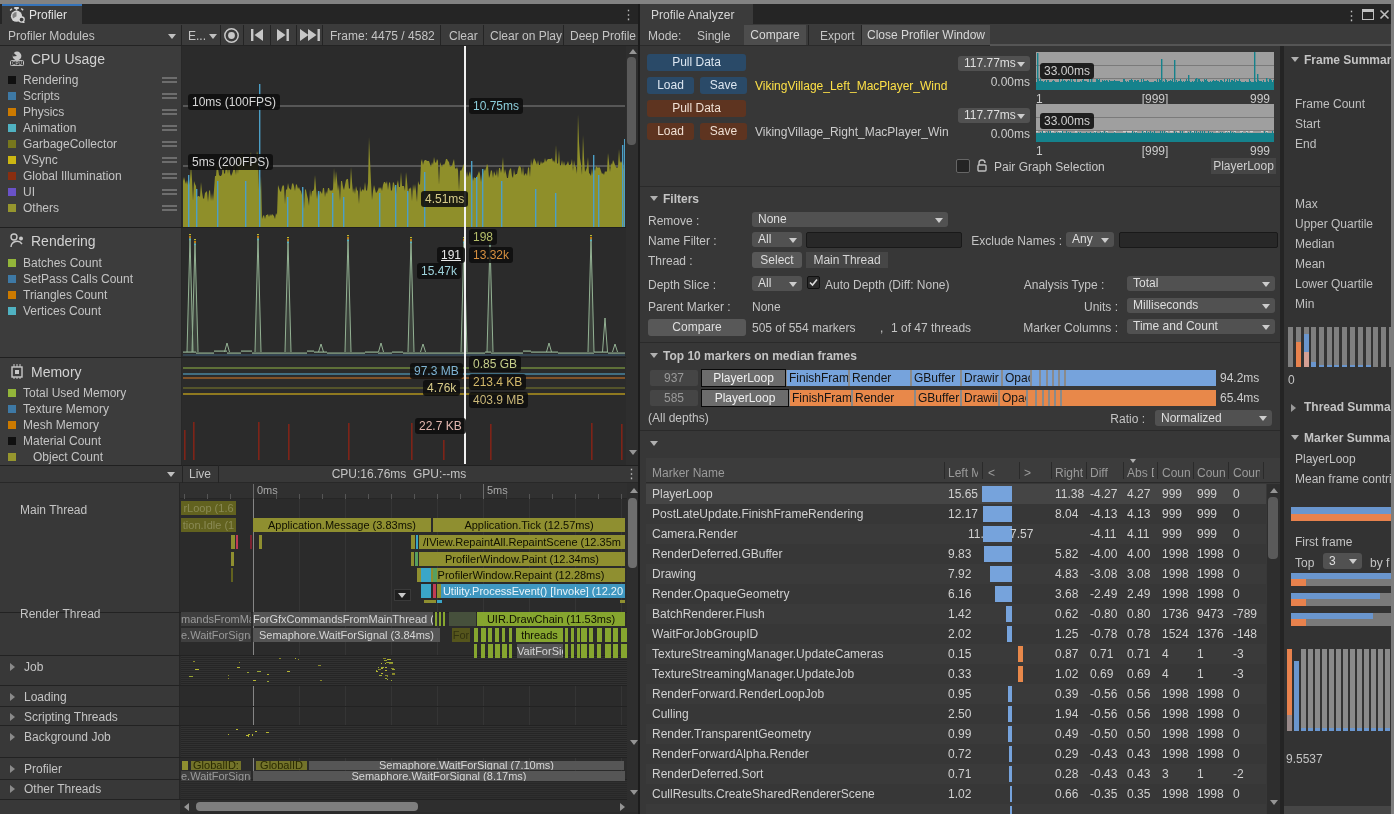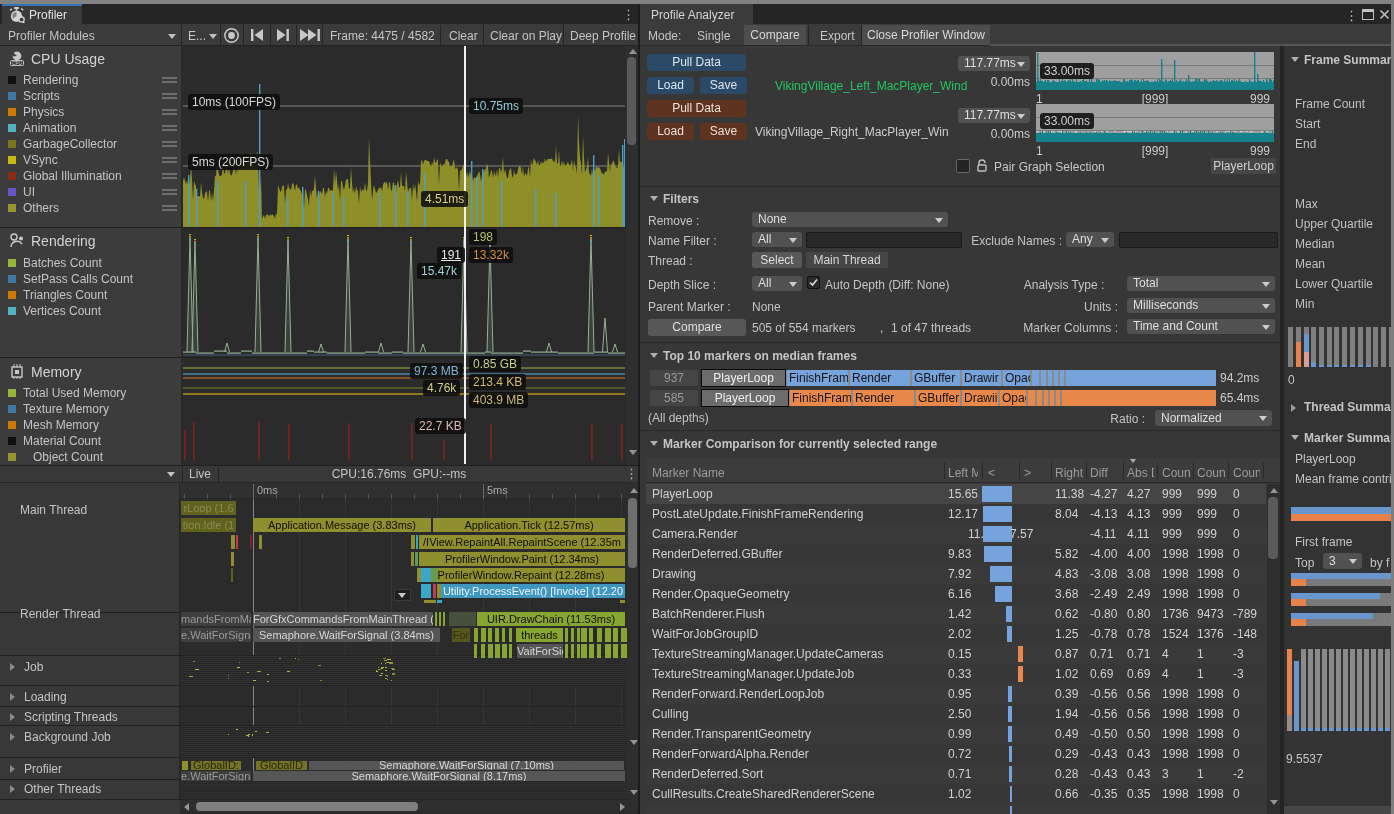--- a/index.html
+++ b/index.html
@@ -565,21 +565,21 @@
 <div class="lbl" style="position:absolute;left:697px;top:29px;width:44px;height:14px;">Single</div>
 <div style="position:absolute;left:744px;top:25px;width:62px;height:20px;background:#4d4d4d;line-height:20px;text-align:center;color:#d8d8d8;">Compare</div>
 <div class="sep" style="position:absolute;left:808px;top:25px;width:1px;height:20px;"></div>
 <div class="lbl" style="position:absolute;left:820px;top:29px;width:44px;height:14px;">Export</div>
 <div class="sep" style="position:absolute;left:861px;top:25px;width:1px;height:20px;"></div>
 <div style="position:absolute;left:862px;top:25px;width:128px;height:20px;background:#4d4d4d;line-height:20px;text-align:center;color:#d8d8d8;">Close Profiler Window</div>
 <div style="position:absolute;left:640px;top:46px;width:642px;height:768px;background:#373737;"></div>
 <div class="btn" style="position:absolute;left:647px;top:54px;width:99px;height:17px;background:#2a4a68;color:#dce6f0;line-height:17px;">Pull Data</div>
 <div class="btn" style="position:absolute;left:647px;top:77px;width:47px;height:17px;background:#2a4a68;color:#dce6f0;line-height:17px;">Load</div>
 <div class="btn" style="position:absolute;left:700px;top:77px;width:47px;height:17px;background:#2a4a68;color:#dce6f0;line-height:17px;">Save</div>
-<div class="lbl" style="position:absolute;left:755px;top:79px;width:210px;height:14px;overflow:hidden;color:#22c55e;margin-left:20px;">VikingVillage_Left_MacPlayer_Wind</div>
+<div class="lbl" style="position:absolute;left:755px;top:79px;width:210px;height:14px;overflow:hidden;color:#fde047;">VikingVillage_Left_MacPlayer_Wind</div>
 <div class="btn" style="position:absolute;left:647px;top:100px;width:99px;height:17px;background:#5e3420;color:#f0e0d4;line-height:17px;">Pull Data</div>
 <div class="btn" style="position:absolute;left:647px;top:123px;width:47px;height:17px;background:#5e3420;color:#f0e0d4;line-height:17px;">Load</div>
 <div class="btn" style="position:absolute;left:700px;top:123px;width:47px;height:17px;background:#5e3420;color:#f0e0d4;line-height:17px;">Save</div>
 <div class="lbl" style="position:absolute;left:755px;top:125px;width:210px;height:14px;overflow:hidden;color:#cccccc;">VikingVillage_Right_MacPlayer_Win</div>
 <div class="dd" style="position:absolute;left:958px;top:56px;width:72px;height:15px;line-height:15px;padding-left:6px;">117.77ms<div class="ddarrow"></div></div>
 <div class="lbl" style="position:absolute;left:958px;top:75px;width:72px;height:13px;text-align:right;color:#cccccc;">0.00ms</div>
 <div class="dd" style="position:absolute;left:958px;top:108px;width:72px;height:15px;line-height:15px;padding-left:6px;">117.77ms<div class="ddarrow"></div></div>
 <div class="lbl" style="position:absolute;left:958px;top:127px;width:72px;height:13px;text-align:right;color:#cccccc;">0.00ms</div>
 <div style="position:absolute;left:1036px;top:52px;width:238px;height:38px;background:#9f9f9f;"></div>
     <div style="position:absolute;left:1036px;top:65px;width:238px;height:1px;background:#7a7a7a;"></div>
@@ -1088,21 +1088,20 @@
     <div class="bar" style="position:absolute;left:1056px;top:390px;width:4px;height:16px;background:#e8884a;color:#151515;line-height:16px;text-align:left;padding-left:2px;font-size:12px;"></div>
     <div style="position:absolute;left:1062px;top:390px;width:154px;height:16px;background:#e8884a;"></div>
     <div class="lbl" style="position:absolute;left:1220px;top:391px;width:60px;height:14px;color:#cccccc;">65.4ms</div>
 <div class="lbl" style="position:absolute;left:648px;top:411px;width:90px;height:14px;">(All depths)</div>
 <div class="lbl" style="position:absolute;left:1060px;top:412px;width:85px;height:14px;text-align:right;">Ratio :</div>
 <div class="dd" style="position:absolute;left:1155px;top:410px;width:117px;height:16px;line-height:16px;padding-left:6px;">Normalized<div class="ddarrow"></div></div>
 <div style="position:absolute;left:640px;top:430px;width:642px;height:1px;background:#2a2a2a;"></div>
 <div style="position:absolute;left:650px;top:441px;width:0px;height:0px;">
       <div style="width:0;height:0;border-left:4px solid transparent;border-right:4px solid transparent;border-top:5px solid #b0b0b0;"></div>
     </div>
-<div class="lbl b" style="position:absolute;left:663px;top:437px;width:400px;height:14px;">Marker Comparison for currently selected range</div>
 <div style="position:absolute;left:646px;top:458px;width:634px;height:356px;background:#383838;"></div>
 <div style="position:absolute;left:646px;top:458px;width:634px;height:25px;background:#3c3c3c;border-bottom:1px solid #2a2a2a;"></div>
 <div style="position:absolute;left:944px;top:462px;width:1px;height:17px;background:#2a2a2a;"></div>
 <div style="position:absolute;left:982px;top:462px;width:1px;height:17px;background:#2a2a2a;"></div>
 <div style="position:absolute;left:1019px;top:462px;width:1px;height:17px;background:#2a2a2a;"></div>
 <div style="position:absolute;left:1051px;top:462px;width:1px;height:17px;background:#2a2a2a;"></div>
 <div style="position:absolute;left:1086px;top:462px;width:1px;height:17px;background:#2a2a2a;"></div>
 <div style="position:absolute;left:1123px;top:462px;width:1px;height:17px;background:#2a2a2a;"></div>
 <div style="position:absolute;left:1157px;top:462px;width:1px;height:17px;background:#2a2a2a;"></div>
 <div style="position:absolute;left:1193px;top:462px;width:1px;height:17px;background:#2a2a2a;"></div>

